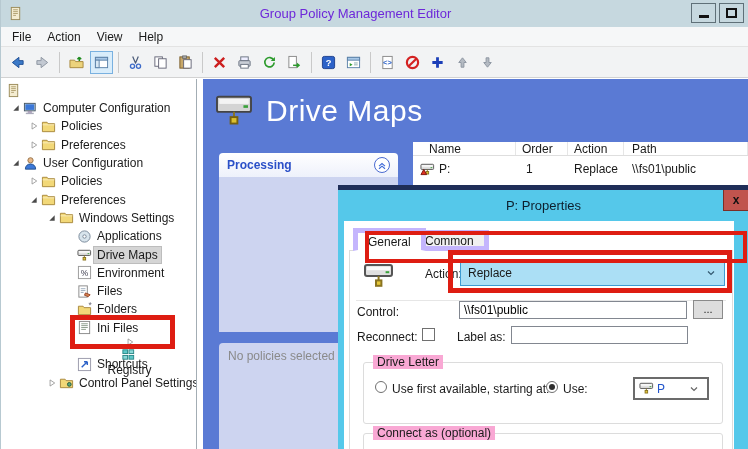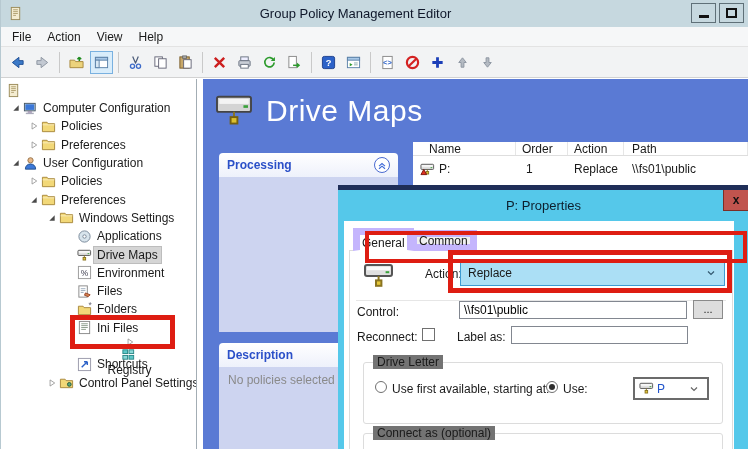--- a/index.html
+++ b/index.html
@@ -3,21 +3,21 @@
 <meta charset="utf-8">
 <style>
   * { margin:0; padding:0; box-sizing:border-box; }
   html,body { width:748px; height:449px; overflow:hidden; }
   body { font-family:"Liberation Sans", sans-serif; font-size:12px; color:#1a1a1a; background:#fff; }
   .window { position:relative; width:748px; height:449px; background:#fff; overflow:hidden; border-left:1px solid #b7c9d1; }
 
   
   .titlebar { height:27px; background:#c6d8df; display:flex; align-items:center; position:relative; }
   .titlebar .appicon { margin-left:7px; display:flex; }
-  .titlebar .title { flex:1; text-align:center; font-size:13px; color:#0f172a; }
+  .titlebar .title { flex:1; text-align:center; font-size:13px; color:#6d28d9; }
   .winbtns { position:absolute; right:4px; top:3px; display:flex; gap:3px; }
   .winbtn { width:25px; height:20px; border:1px solid #5f7078; display:flex; align-items:center; justify-content:center; background:#c6d8df; }
   .glyph-min { width:10px; height:3px; background:#111; margin-top:7px; }
   .glyph-max { width:11px; height:10px; border:2px solid #111; background:transparent; }
 
   
   .menubar { height:20px; background:#f6f7f8; border-bottom:1px solid #e3e3e3; display:flex; align-items:center; padding-left:3px; }
   .menu-item { padding:2px 8px; }
 
   
@@ -66,38 +66,38 @@
   .anno { position:absolute; border:5px solid #de1d12; z-index:60; pointer-events:none; }
   .anno-tree { left:69px; top:236px; width:105px; height:34px; }
   .anno-row { left:364px; top:152px; width:382px; height:32px; border-width:4px; }
   .anno-combo { left:104px; top:29px; width:284px; height:43px; }
 
   
   .dialog { position:absolute; left:337px; top:190px; width:411px; height:259px; background:#55c8ea; z-index:40; box-shadow:0 -5px 0 #1f2e58; }
   .dlg-title { height:31px; display:flex; align-items:center; justify-content:center; font-size:13px; color:#0d1f2d; }
   .dlg-close { position:absolute; top:0; left:385px; width:26px; height:21px; background:#c0544e; border:1px solid #7c2d26; border-top:none; display:flex; align-items:center; justify-content:center; font-weight:bold; color:#111; font-size:12px; }
   .dlg-body { position:absolute; left:6px; top:31px; right:15px; bottom:0; background:#fff; }
-  .tab { position:absolute; font-size:12px; display:flex; align-items:center; padding:0 2px; border:7px solid #c4b5fd; background:#f0f0f0; }
+  .tab { position:absolute; font-size:12px; display:flex; align-items:center; padding:0 10px; border:5px solid #c4b5fd; background:#f0f0f0; }
   .tab-general { left:9px; top:7px; height:23px; background:#fff; border-bottom:1px solid #fff; z-index:3; }
   .tab-common { left:66px; top:9px; height:21px; z-index:1; }
   .tab-panel { position:absolute; left:5px; right:1px; top:29px; bottom:-2px; border:1px solid #dcdcdc; }
   .fld-label { position:absolute; white-space:nowrap; }
   .combo { position:absolute; display:flex; align-items:center; font-size:12px; }
   .combo-action { left:116px; top:38px; width:265px; height:27px; background:#abdff5; border:1px solid #3d9bd2; padding-left:7px; }
   .combo-chev { position:absolute; right:7px; display:flex; }
   .sepline { position:absolute; left:12px; right:8px; top:79px; border-top:1px solid #e6e6e6; }
   .tfield { position:absolute; border:1px solid #828790; font-family:"Liberation Sans",sans-serif; font-size:12px; padding:0 4px; height:18px; }
   .f-location { left:115px; top:80px; width:228px; }
   .f-labelas { left:167px; top:105px; width:177px; }
   .btn-browse { position:absolute; left:349px; top:79px; width:30px; height:19px; background:#dddddd; border:1px solid #8a8a8a; font-size:11px; text-align:center; line-height:16px; }
   .checkbox { position:absolute; left:78px; top:107px; width:13px; height:13px; border:1px solid #707070; background:#fff; }
   .groupbox { position:absolute; left:19px; width:360px; border:1px solid #dcdcdc; border-radius:3px; }
   .g-drive { top:141px; height:62px; }
   .g-connect { top:212px; height:60px; }
-  .group-label { position:absolute; background:#737373; padding:0 4px; z-index:2;text-align:right; }
+  .group-label { position:absolute; background:#f9a8d4; padding:0 4px; z-index:2;text-align:right; }
   .radio { position:absolute; width:12px; height:12px; border:1px solid #707070; border-radius:50%; background:#fff; }
   .radio.on::after { content:""; position:absolute; left:2px; top:2px; width:6px; height:6px; border-radius:50%; background:#2e2e2e; }
   .combo-drive { left:289px; top:156px; width:76px; height:23px; border:2px solid #6b6b6b; background:#fff; padding-left:4px; }
   .combo-drive .dl { color:#2255cc; margin-left:3px; }
 </style>
 </head>
 <body>
 
 <div class="window">
 
@@ -480,23 +480,20 @@
           <span class="chev-btn">
               <svg width="12" height="12" viewBox="0 0 16 16">
                 <path d="M4 9.5 8 6l4 3.5M4 13 8 9.5 12 13" stroke="#3f6ad8" stroke-width="1.5" fill="none"></path>
               </svg>
             </span>
         </div>
         <div class="panel-body"></div>
       </div>
 
       <div class="panel p-description">
-        <div class="panel-hdr">
-          <span>Description</span>
-        </div>
         <div class="panel-body">No policies selected</div>
       </div>
 
       <div class="listview">
         <div class="lv-header" id="lv-header">
             <div class="lv-hcell c-name h-name">Name</div>
             <div class="lv-hcell c-order h-order">Order</div>
             <div class="lv-hcell c-action h-action">Action</div>
             <div class="lv-hcell c-path h-path">Path</div>
           </div>

